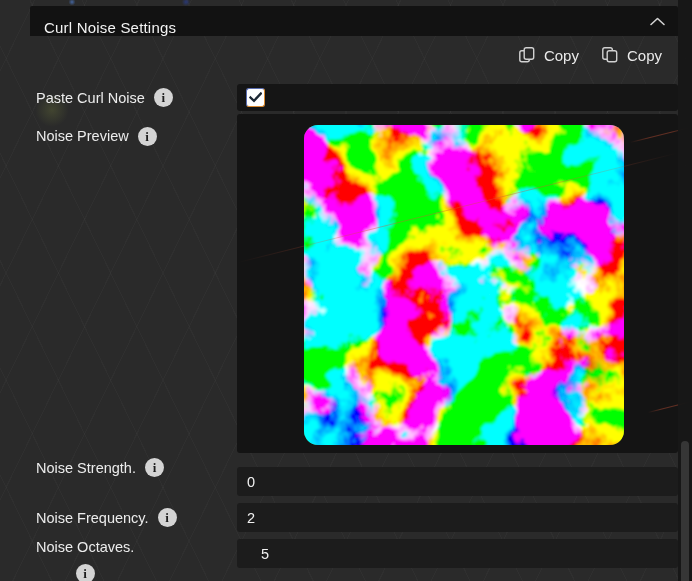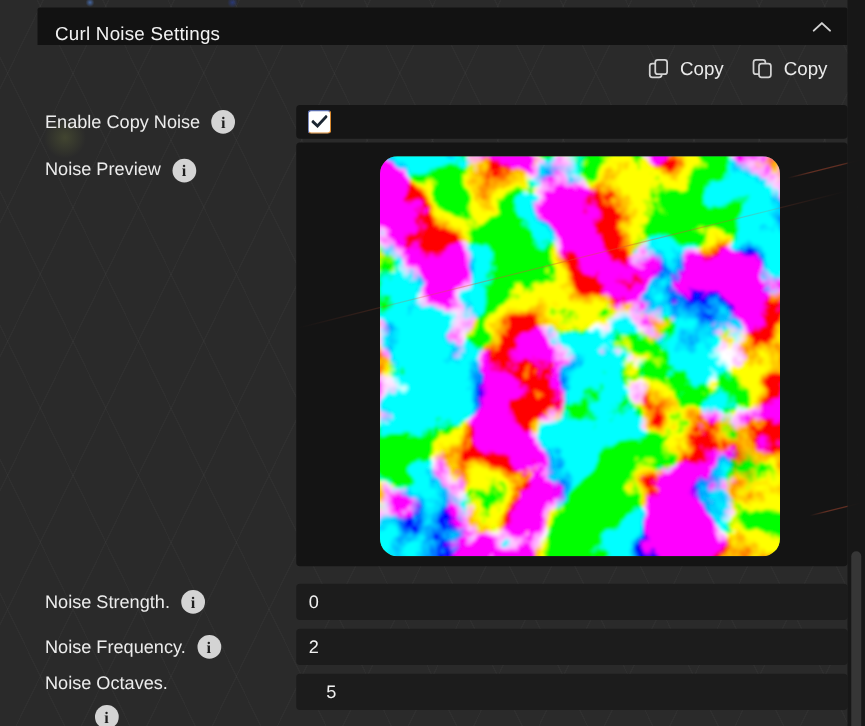--- a/index.html
+++ b/index.html
@@ -117,21 +117,21 @@
     <button class="tool-btn">
       <svg class="icon-stroke" width="18" height="18" viewBox="0 0 18 18">
         <rect x="1.8" y="1.8" width="9.5" height="11.5" rx="2"></rect>
         <rect x="6.2" y="4.8" width="9.5" height="11" rx="2" fill="#2a2a2a"></rect>
       </svg>
       <span>Copy</span>
     </button>
   </div>
 
   <div class="label-block" style="top:84px;height:27px;">
-    <span class="lbl">Enable Copy Noise</span>
+    <span class="lbl">Paste Curl Noise</span>
     <span class="info-icon">i</span>
   </div>
   <div class="field-bar bar-enable">
     <div class="checkbox">
       <svg width="13" height="11" viewBox="0 0 13 11">
         <path d="M1.5 5.5 L5 8.8 L11.8 1.5" stroke="#1c2733" stroke-width="2.3" fill="none" stroke-linecap="square"></path>
       </svg>
     </div>
   </div>
 
@@ -153,21 +153,21 @@
               <feFuncA type="linear" slope="0" intercept="1"></feFuncA>
             </feComponentTransfer>
             <feGaussianBlur stdDeviation="1.1"></feGaussianBlur>
           </filter>
         </defs>
         <rect width="320" height="320" filter="url(#curl)"></rect>
       </svg>
     </div>
   </div>
 
-  <div class="label-block" style="top:467px;height:29px;">
+  <div class="label-block" style="top:453px;height:29px;">
     <span class="lbl">Noise Strength.</span>
     <span class="info-icon">i</span>
   </div>
   <div class="field-bar bar-strength">
     <input class="num-input" type="text" value="0" style="">
   </div>
 
   <div class="label-block" style="top:503px;height:29px;">
     <span class="lbl">Noise Frequency.</span>
     <span class="info-icon">i</span>

